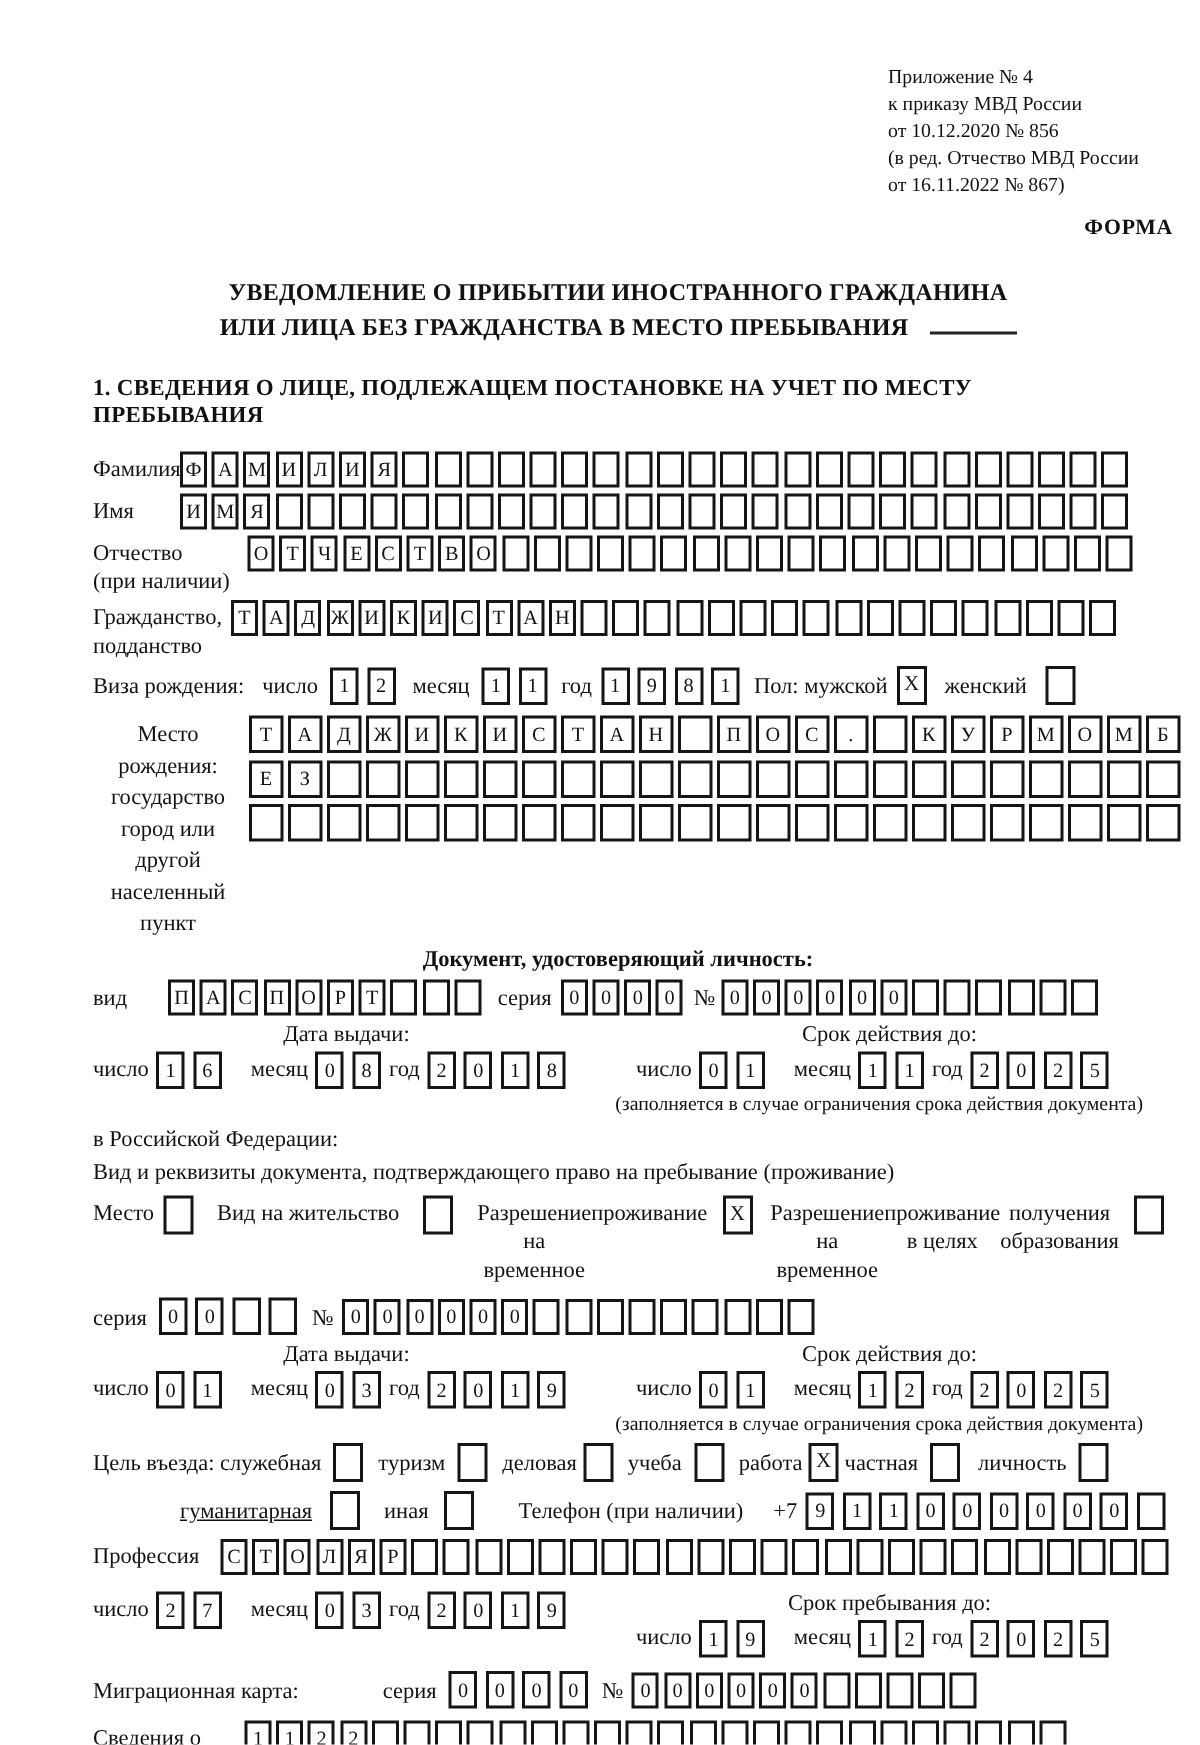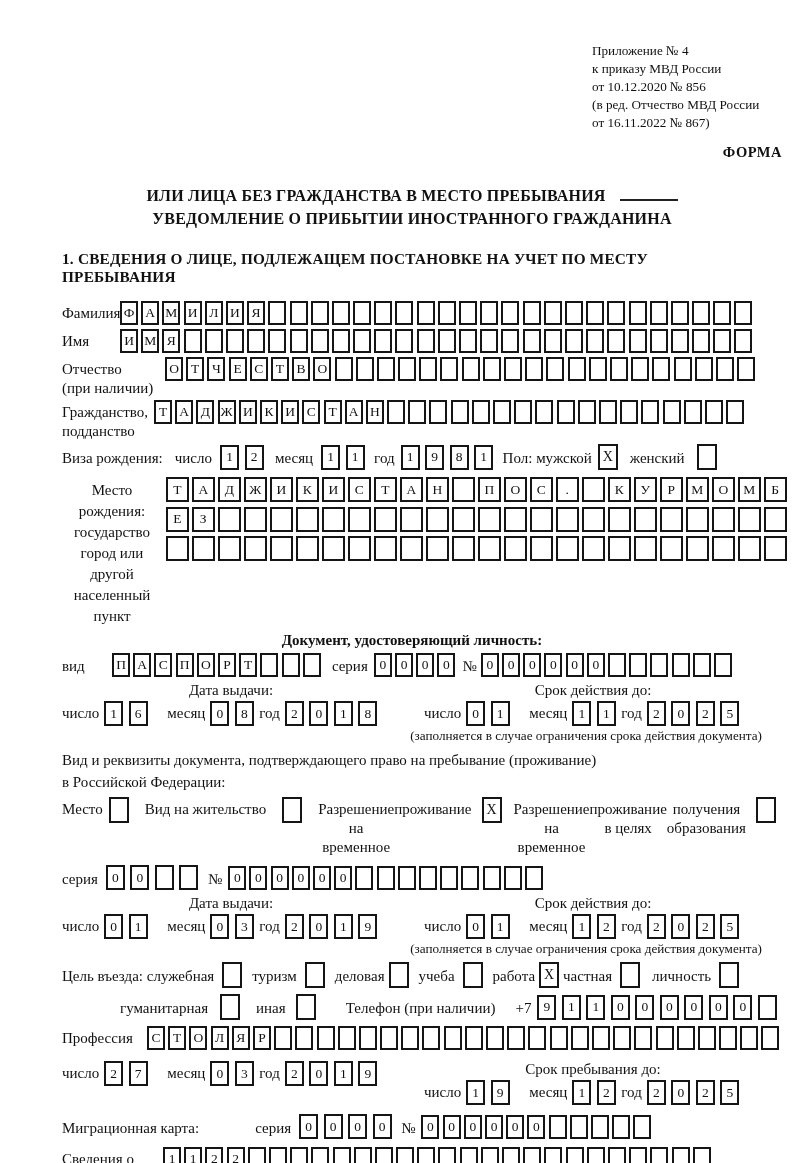--- a/index.html
+++ b/index.html
@@ -62,22 +62,22 @@
   <div class="appendix">
     <div>Приложение № 4</div>
     <div>к приказу МВД России</div>
     <div>от 10.12.2020 № 856</div>
     <div>(в ред. Отчество МВД России</div>
     <div>от 16.11.2022 № 867)</div>
     <div class="forma">ФОРМА</div>
   </div>
 
   <div class="title">
+    <div>УВЕДОМЛЕНИЕ О ПРИБЫТИИ ИНОСТРАННОГО ГРАЖДАНИНА</div>
     <div><span>ИЛИ ЛИЦА БЕЗ ГРАЖДАНСТВА В МЕСТО ПРЕБЫВАНИЯ</span><span class="blank"></span></div>
-    <div>УВЕДОМЛЕНИЕ О ПРИБЫТИИ ИНОСТРАННОГО ГРАЖДАНИНА</div>
   </div>
 
   <div class="sec1">1. СВЕДЕНИЯ О ЛИЦЕ, ПОДЛЕЖАЩЕМ ПОСТАНОВКЕ НА УЧЕТ ПО МЕСТУ ПРЕБЫВАНИЯ</div>
 
   <div class="form">
 
     <div class="frow">
       <span class="lab w58">Фамилия</span>
       <span class="cells">
           <span class="cell">Ф</span>
@@ -421,22 +421,22 @@
                 <span class="cell">2</span>
                 <span class="cell">5</span>
               </span>
           </div>
         </div>
       </div>
       <div class="dnote">(заполняется в случае ограничения срока действия документа)</div>
     </div>
 
     <div style="line-height:22px;margin-bottom:2px;">
+      <div>в Российской Федерации:</div>
       <div>Вид и реквизиты документа, подтверждающего право на пребывание (проживание)</div>
-      <div>в Российской Федерации:</div>
     </div>
 
     <div class="frow permits">
       <span class="plabel">Место</span>
       <span class="checkbox ml6"></span>
       <span class="plabel ml16">Вид на жительство</span>
       <span class="checkbox ml16"></span>
       <span class="pblock ml16">
         <span>Разрешение на временное</span>
         <span>проживание</span>
@@ -539,21 +539,21 @@
       <span class="checkbox ml8"></span>
       <span class="plabel ml10">работа</span>
       <span class="checkbox ml4">X</span>
       <span class="plabel ml4">частная</span>
       <span class="checkbox ml8"></span>
       <span class="plabel ml12">личность</span>
       <span class="checkbox ml8"></span>
     </div>
 
     <div class="frow purpose" style="margin-bottom:6px;align-items:center;">
-      <span class="plabel" style="margin-left:58px;">гуманитарная</span>
+      <span class="plabel" style="margin-left:58px;text-decoration:underline;">гуманитарная</span>
       <span class="checkbox ml12"></span>
       <span class="plabel ml16">иная</span>
       <span class="checkbox ml10"></span>
       <span class="plabel ml30">Телефон (при наличии)</span>
       <span class="plabel ml20">+7</span>
       <span class="cells date ml6">
           <span class="cell">9</span>
           <span class="cell">1</span>
           <span class="cell">1</span>
           <span class="cell">0</span>

